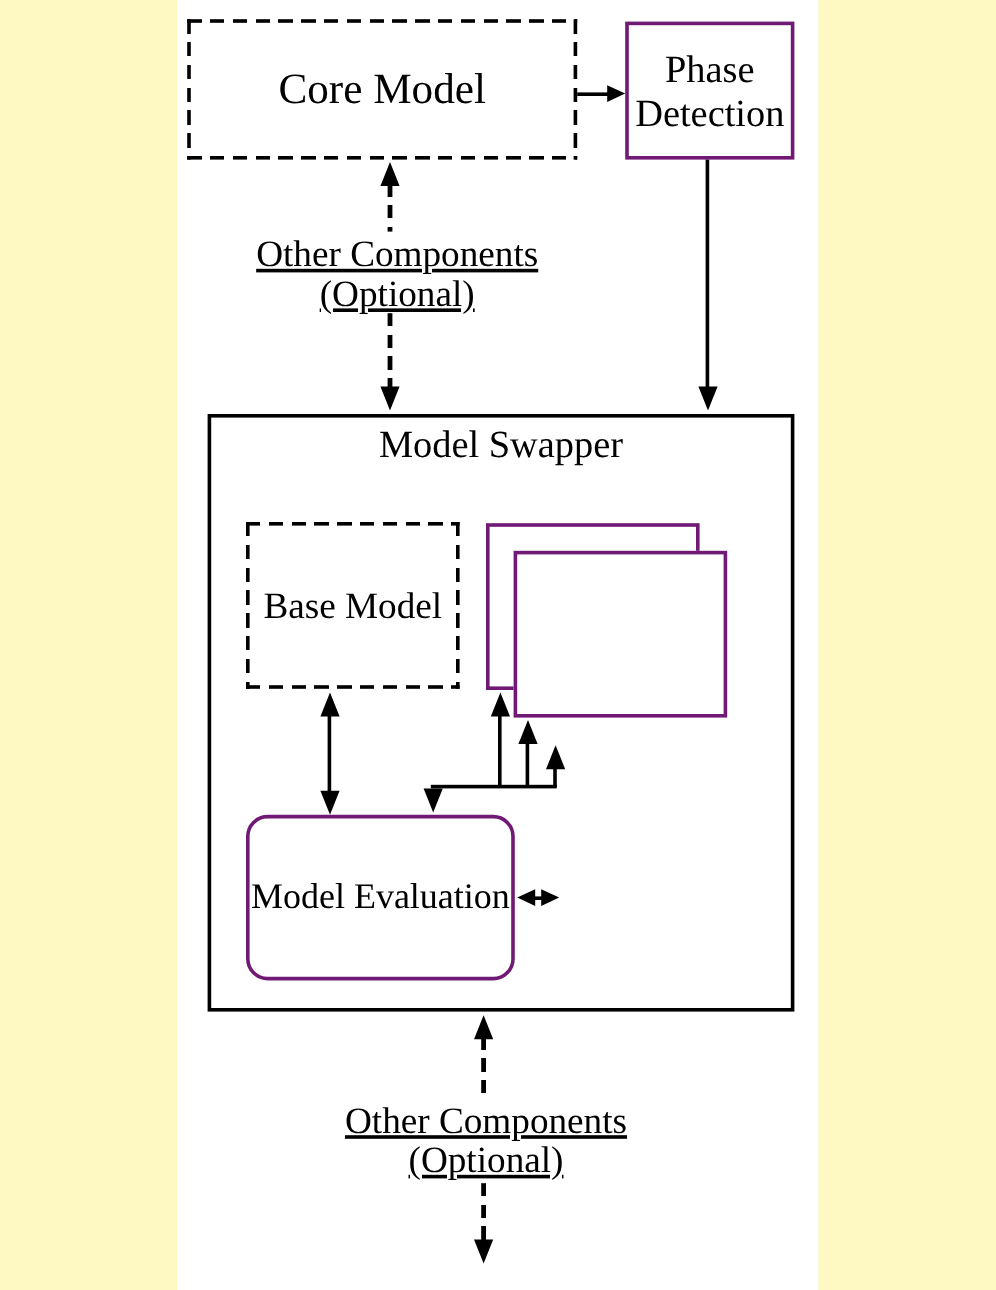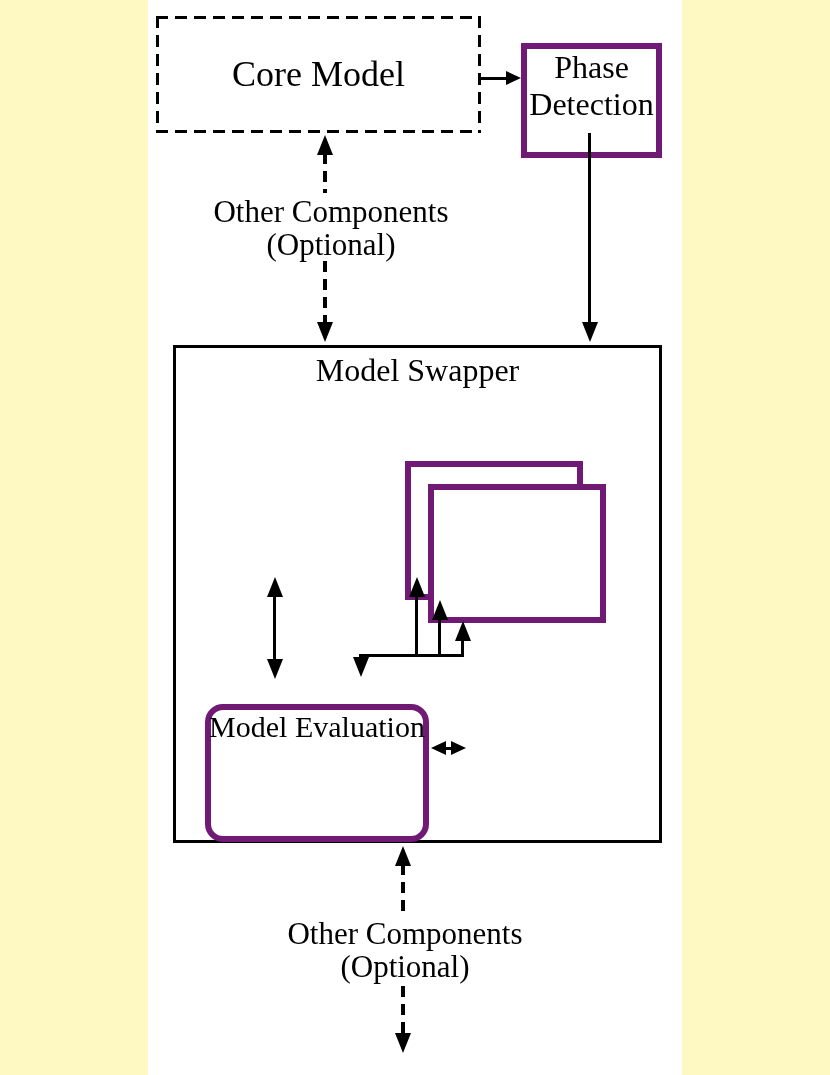--- a/index.html
+++ b/index.html
@@ -12,26 +12,25 @@
     color:#000;
   }
   #paper{
     position:absolute;left:148px;top:0;width:534px;height:1075px;
     background:#fff;
   }
   .abs{position:absolute;}
   
   .box{
     position:absolute;
-    border:6px solid #701a75;
+    border:3px solid #701a75;
     background:#fff;
     box-sizing:border-box;
-    display:flex;align-items:flex-start;justify-content:center;
+    display:flex;align-items:center;justify-content:center;
     text-align:center;
-    margin-top:25px;
   }
   
   .dashedbox{
     position:absolute;
     background-color:#fff;
     box-sizing:border-box;
     display:flex;align-items:center;justify-content:center;
     text-align:center;
     background-image:
       repeating-linear-gradient(to right,#000 0 12px,transparent 12px 19px),
@@ -56,21 +55,21 @@
     border-top:20px solid #000;}
   .ah-left{position:absolute;width:0;height:0;
     border-top:7px solid transparent;border-bottom:7px solid transparent;
     border-right:15px solid #000;}
   .ah-right{position:absolute;width:0;height:0;
     border-top:7px solid transparent;border-bottom:7px solid transparent;
     border-left:15px solid #000;}
   .lbl{line-height:1.15;}
   .annotation{
     position:absolute;width:300px;text-align:center;
-    font-size:31px;line-height:33px;
+    font-size:31px;line-height:33px;text-decoration:underline;
   }
   #core-model{left:156px;top:16px;width:325px;height:117px;font-size:36px;}
   #phase-detection{left:521px;top:18px;width:141px;height:115px;font-size:32px;}
   #model-swapper{left:173px;top:345px;width:489px;height:498px;border:3px solid #000;background:#fff;box-sizing:border-box;position:absolute;}
   #model-swapper-title{left:173px;top:352px;width:489px;text-align:center;font-size:32px;position:absolute;}
   #base-model{left:205px;top:435px;width:178px;height:139px;font-size:31px;}
   #alt-back{left:405px;top:436px;width:178px;height:139px;}
   #alt-middle{left:428px;top:459px;width:178px;height:139px;}
   #alt-front{left:452px;top:482px;width:176px;height:137px;font-size:31px;}
   #model-evaluation{left:205px;top:679px;width:224px;height:138px;font-size:30px;border-radius:18px;}
@@ -102,20 +101,23 @@
   <div class="annotation" style="left:181px;top:195px;">
     <div>Other Components</div>
     <div>(Optional)</div>
   </div>
   <div class="vdash" style="left:323px;top:261px;height:62px;"></div>
   <div class="ah-down" style="left:317px;top:322px;"></div>
 
   <div id="model-swapper"></div>
   <div id="model-swapper-title">Model Swapper</div>
 
+  <div class="dashedbox" id="base-model">
+    <span class="lbl">Base Model</span>
+  </div>
 
   <div class="box" id="alt-back"></div>
   <div class="box" id="alt-middle"></div>
 
   <div class="ah-up" style="left:409px;top:577px;"></div>
   <div class="vline abs" style="left:415px;top:595px;height:61px;"></div>
   <div class="ah-up" style="left:432px;top:600px;"></div>
   <div class="vline abs" style="left:438px;top:618px;height:38px;"></div>
   <div class="ah-up" style="left:455px;top:621px;"></div>
   <div class="vline abs" style="left:461px;top:639px;height:17px;"></div>

